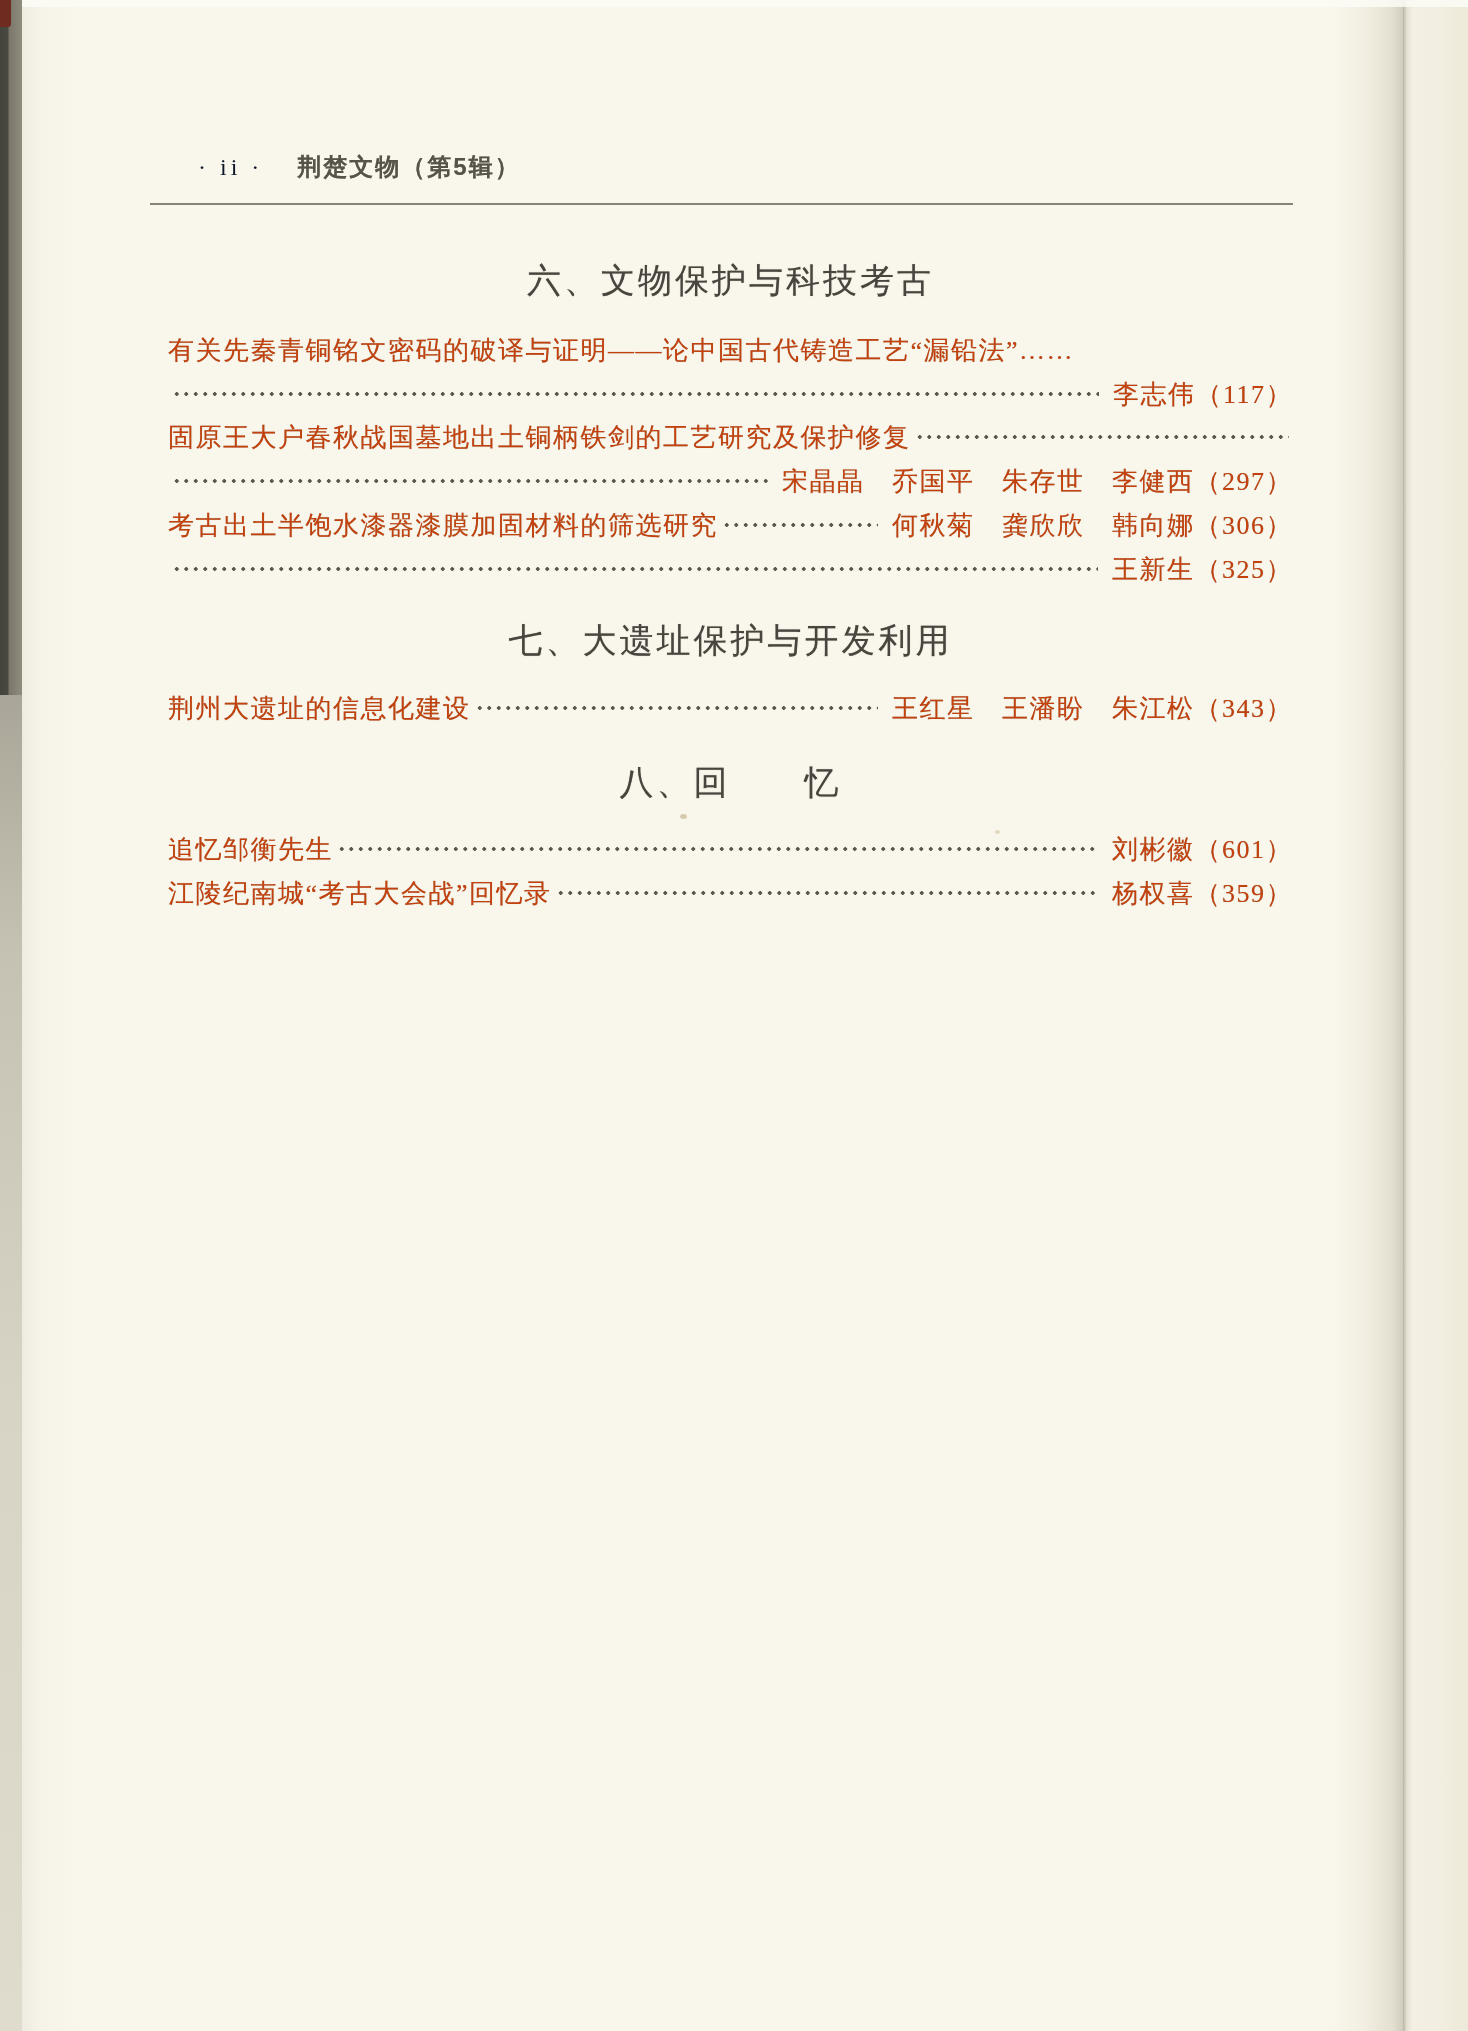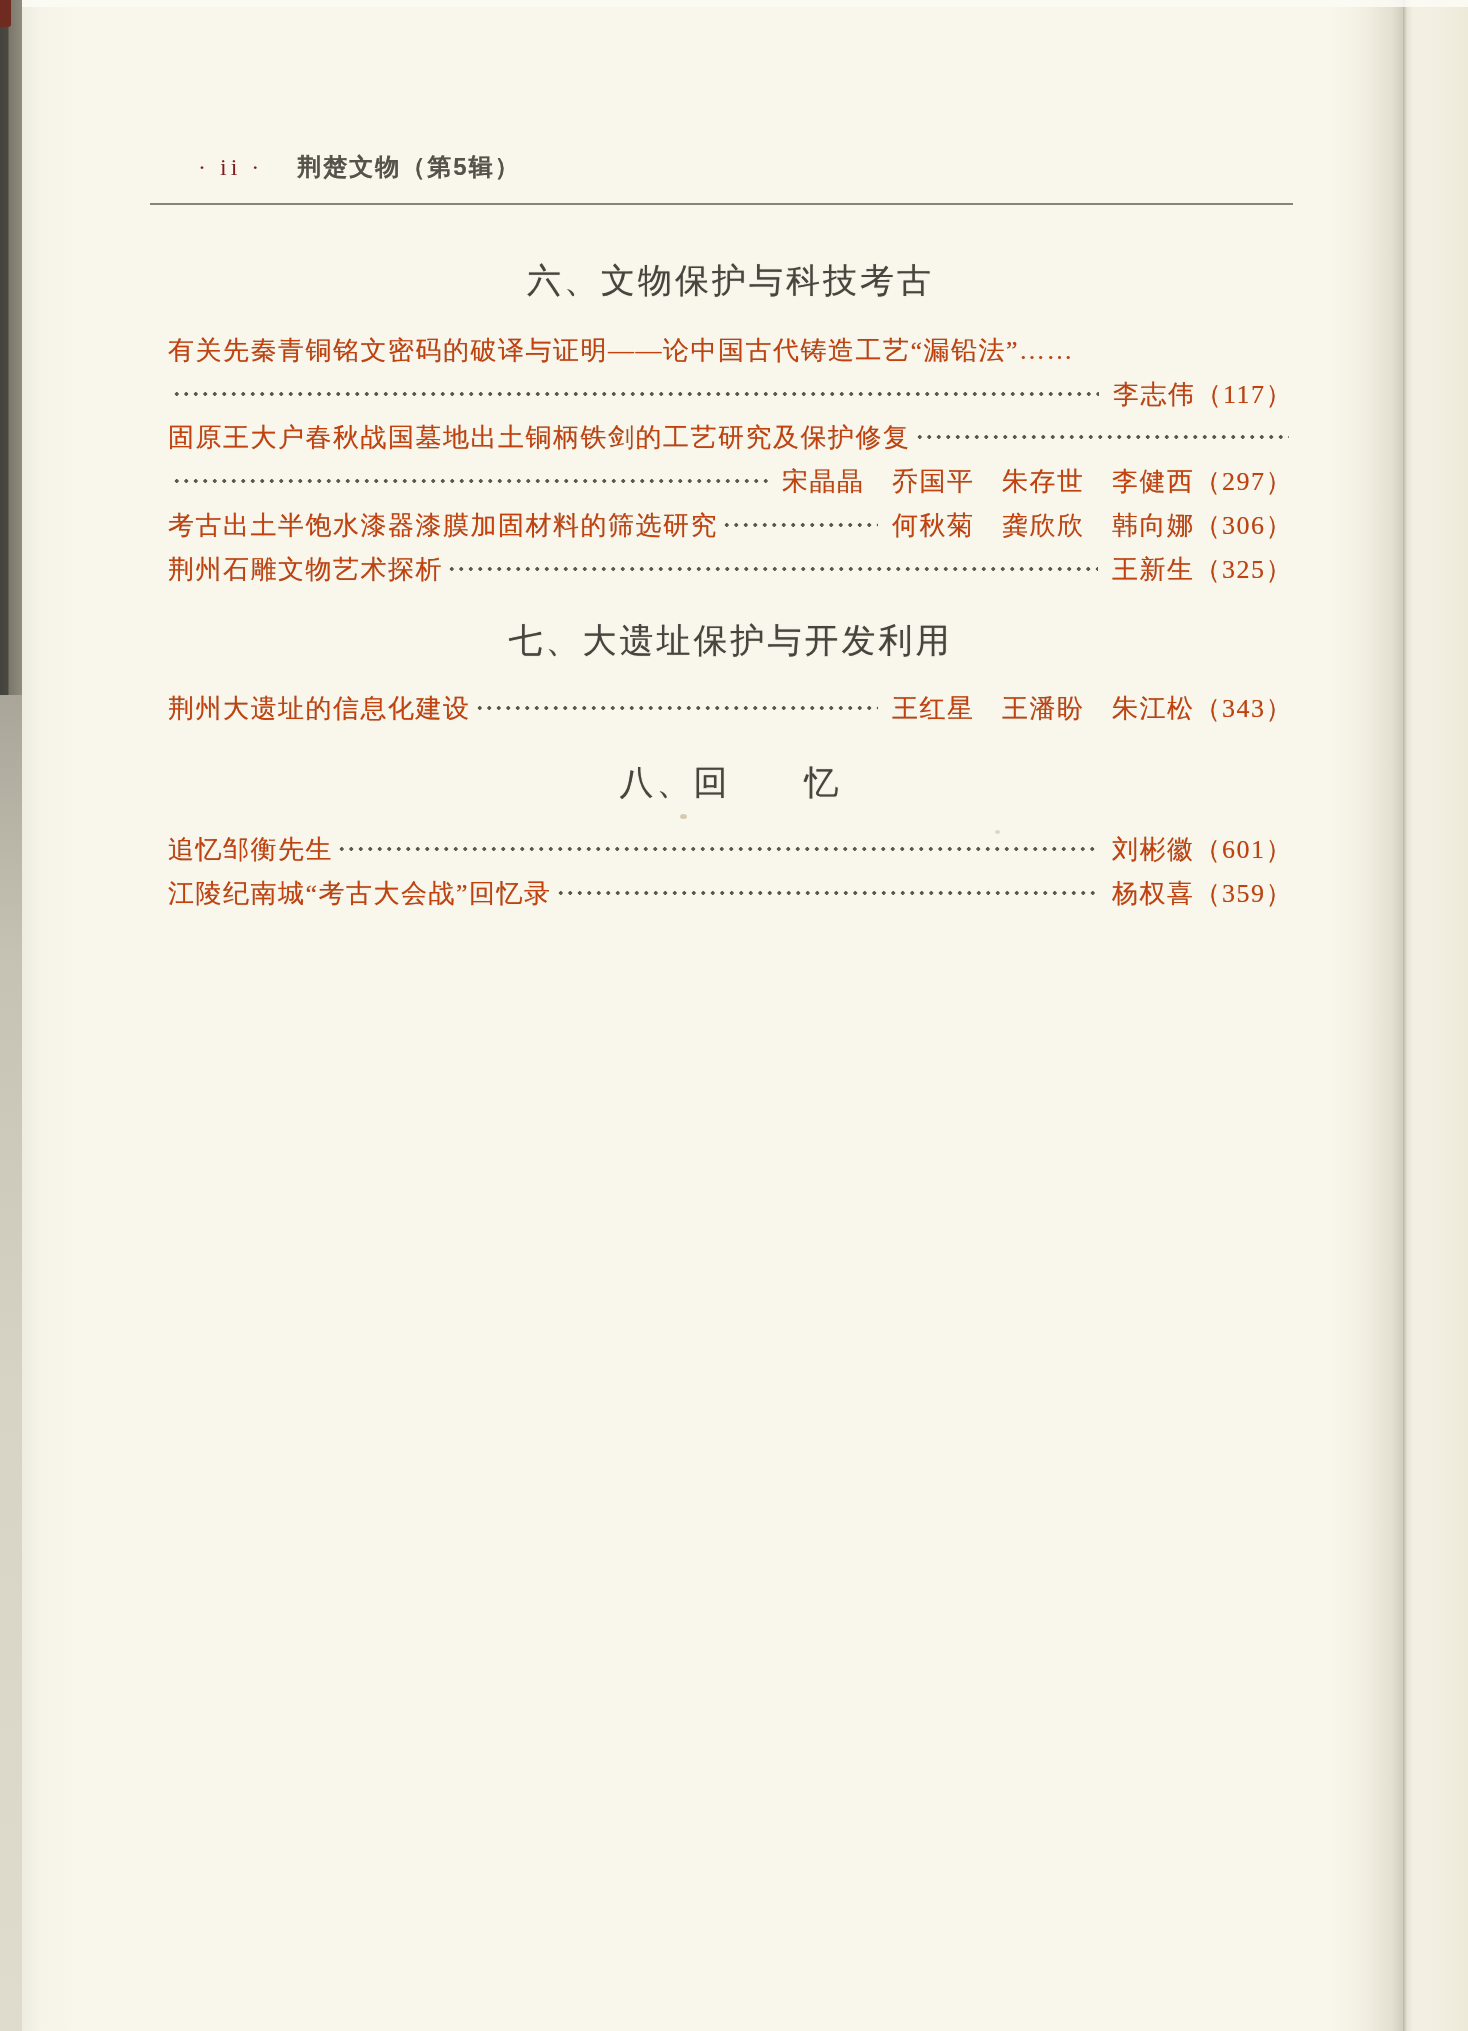--- a/index.html
+++ b/index.html
@@ -45,21 +45,21 @@
   .byline{margin-left:10px;}
   .leader{
     flex:1;height:100%;margin:0 4px;min-width:20px;
     background-image:radial-gradient(circle,#5a574d 1.6px,rgba(0,0,0,0) 2px);
     background-size:9.5px 9.5px;background-repeat:repeat-x;background-position:left center;
   }
   .running-header{
     position:absolute;left:30px;top:150px;height:34px;display:flex;align-items:center;
     color:#5a574f;
   }
-  .pagenum{font-size:24px;letter-spacing:4px;margin-right:34px;color:#7f1d1d;}
+  .pagenum{font-size:24px;letter-spacing:4px;margin-right:34px;color:#0f172a;}
   .booktitle{
     font-family:"Liberation Sans","DejaVu Sans",sans-serif;
     font-size:24px;font-weight:600;letter-spacing:2px;color:#56534b;
     text-shadow:0 0 .6px rgba(86,83,75,.5);
   }
   .header-rule{
     position:absolute;left:-18px;top:203px;width:1143px;height:2px;background:#87847a;
   }
   .section{
     position:absolute;left:0;right:0;height:46px;display:flex;align-items:center;justify-content:center;
@@ -111,21 +111,20 @@
       <span class="txt byline">宋晶晶　乔国平　朱存世　李健西（297）</span>
     </div>
 
     <div class="row" style="top:503px">
       <span class="txt">考古出土半饱水漆器漆膜加固材料的筛选研究</span>
       <span class="leader"></span>
       <span class="txt byline">何秋菊　龚欣欣　韩向娜（306）</span>
     </div>
 
     <div class="row" style="top:547px">
-      <span class="txt">荆州石雕文物艺术探析</span>
       <span class="leader"></span>
       <span class="txt byline">王新生（325）</span>
     </div>
 
     <div class="section" style="top:618px">七、大遗址保护与开发利用</div>
 
     <div class="row" style="top:686px">
       <span class="txt">荆州大遗址的信息化建设</span>
       <span class="leader"></span>
       <span class="txt byline">王红星　王潘盼　朱江松（343）</span>

